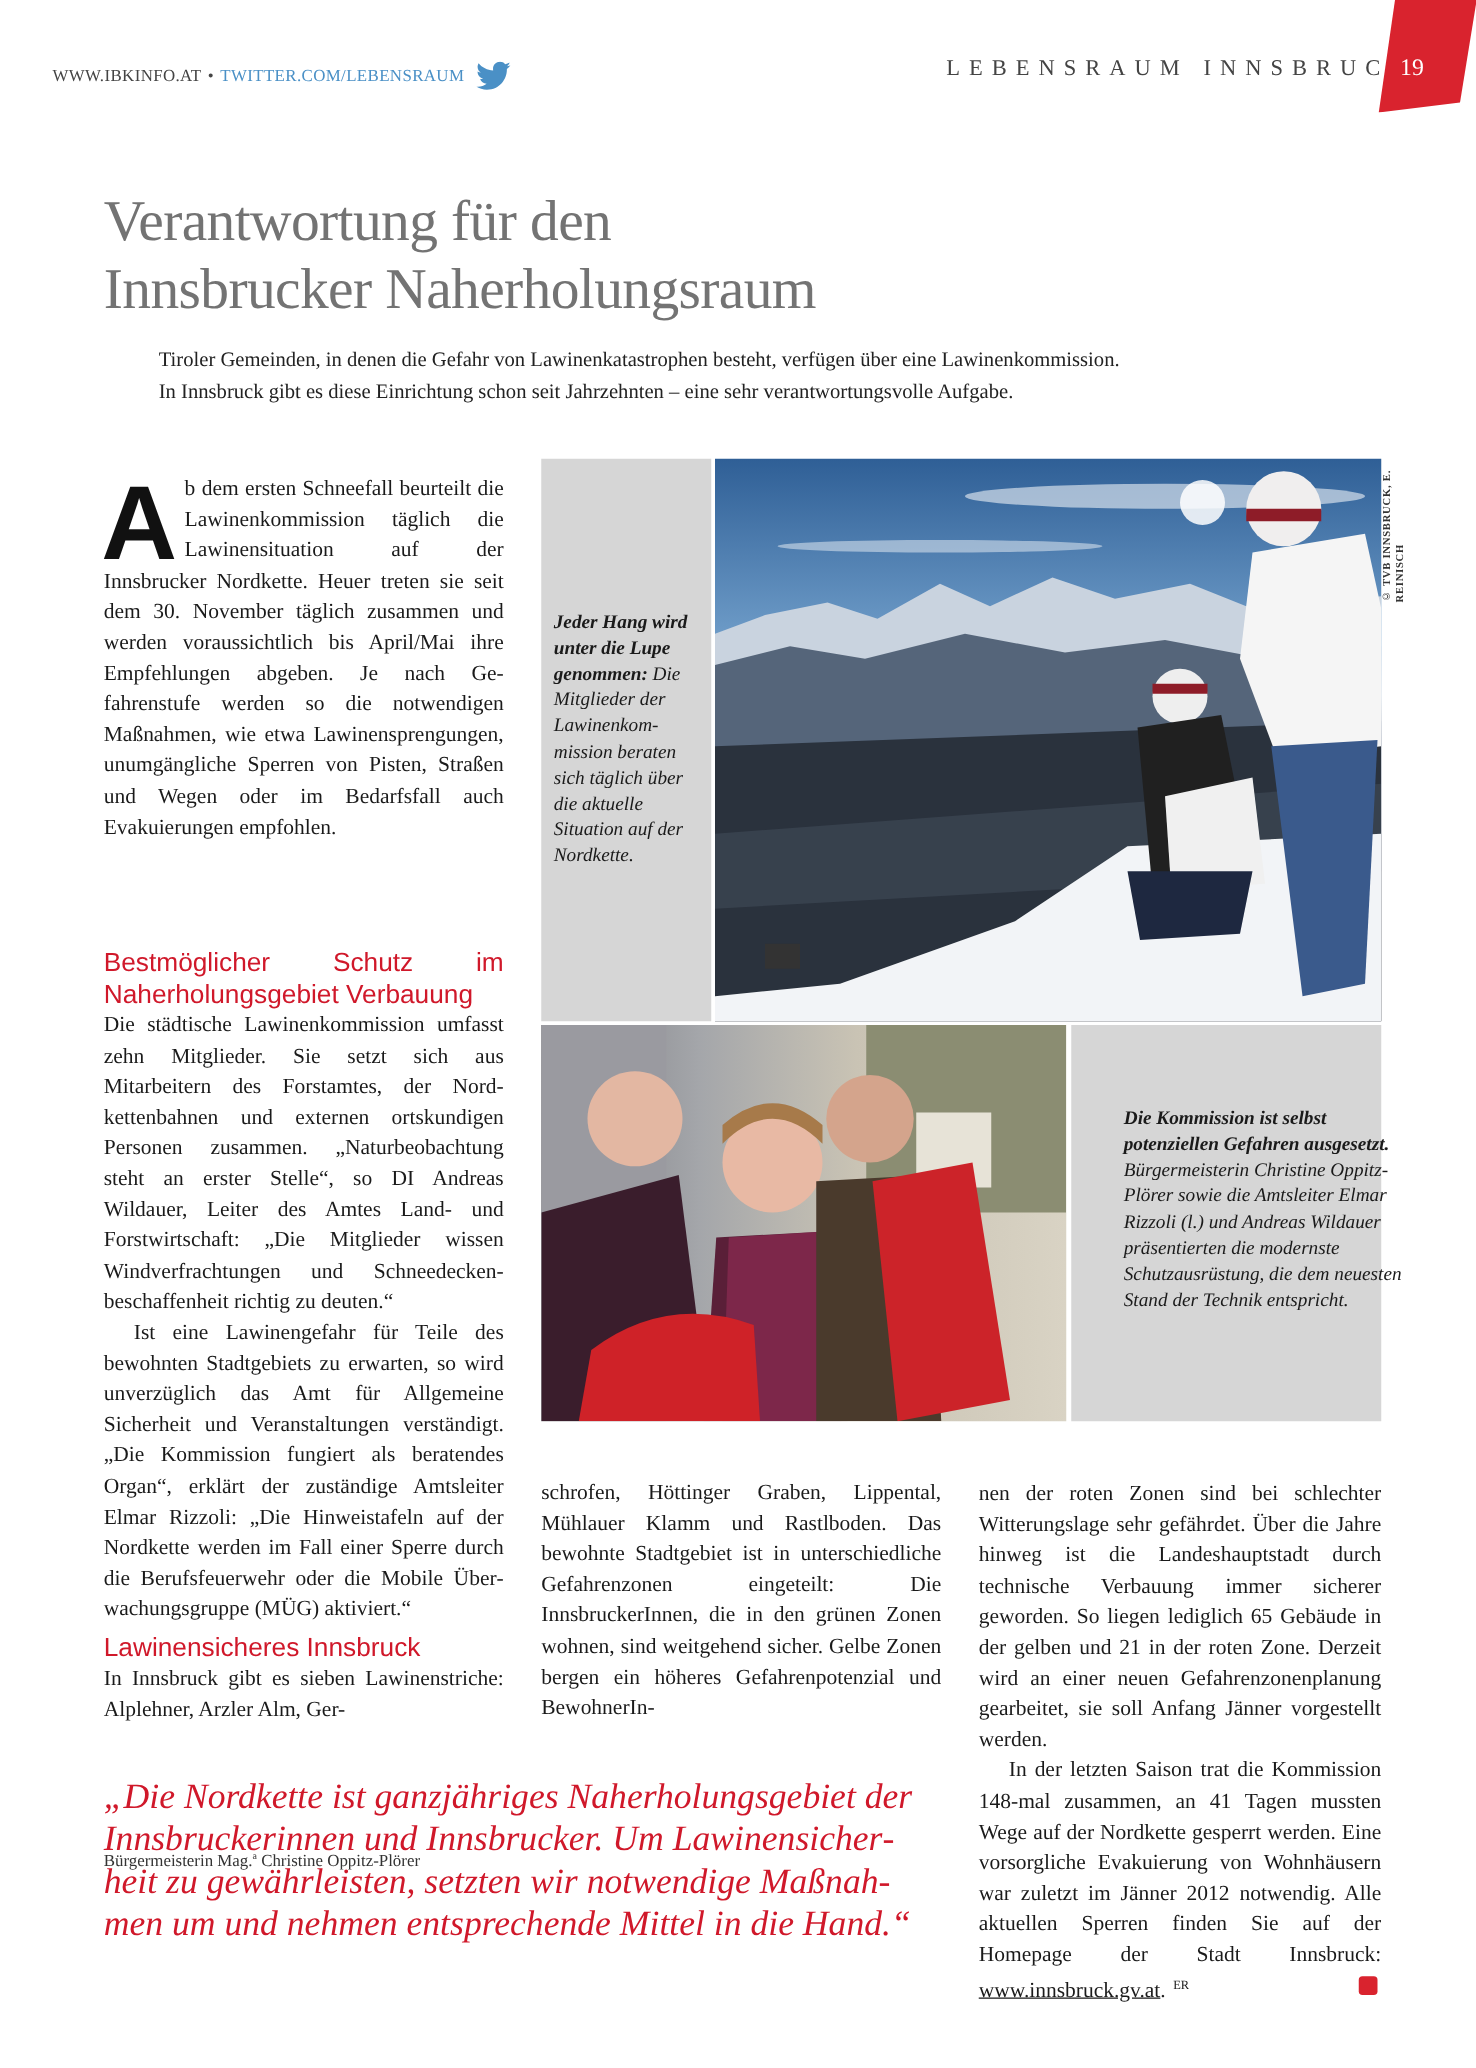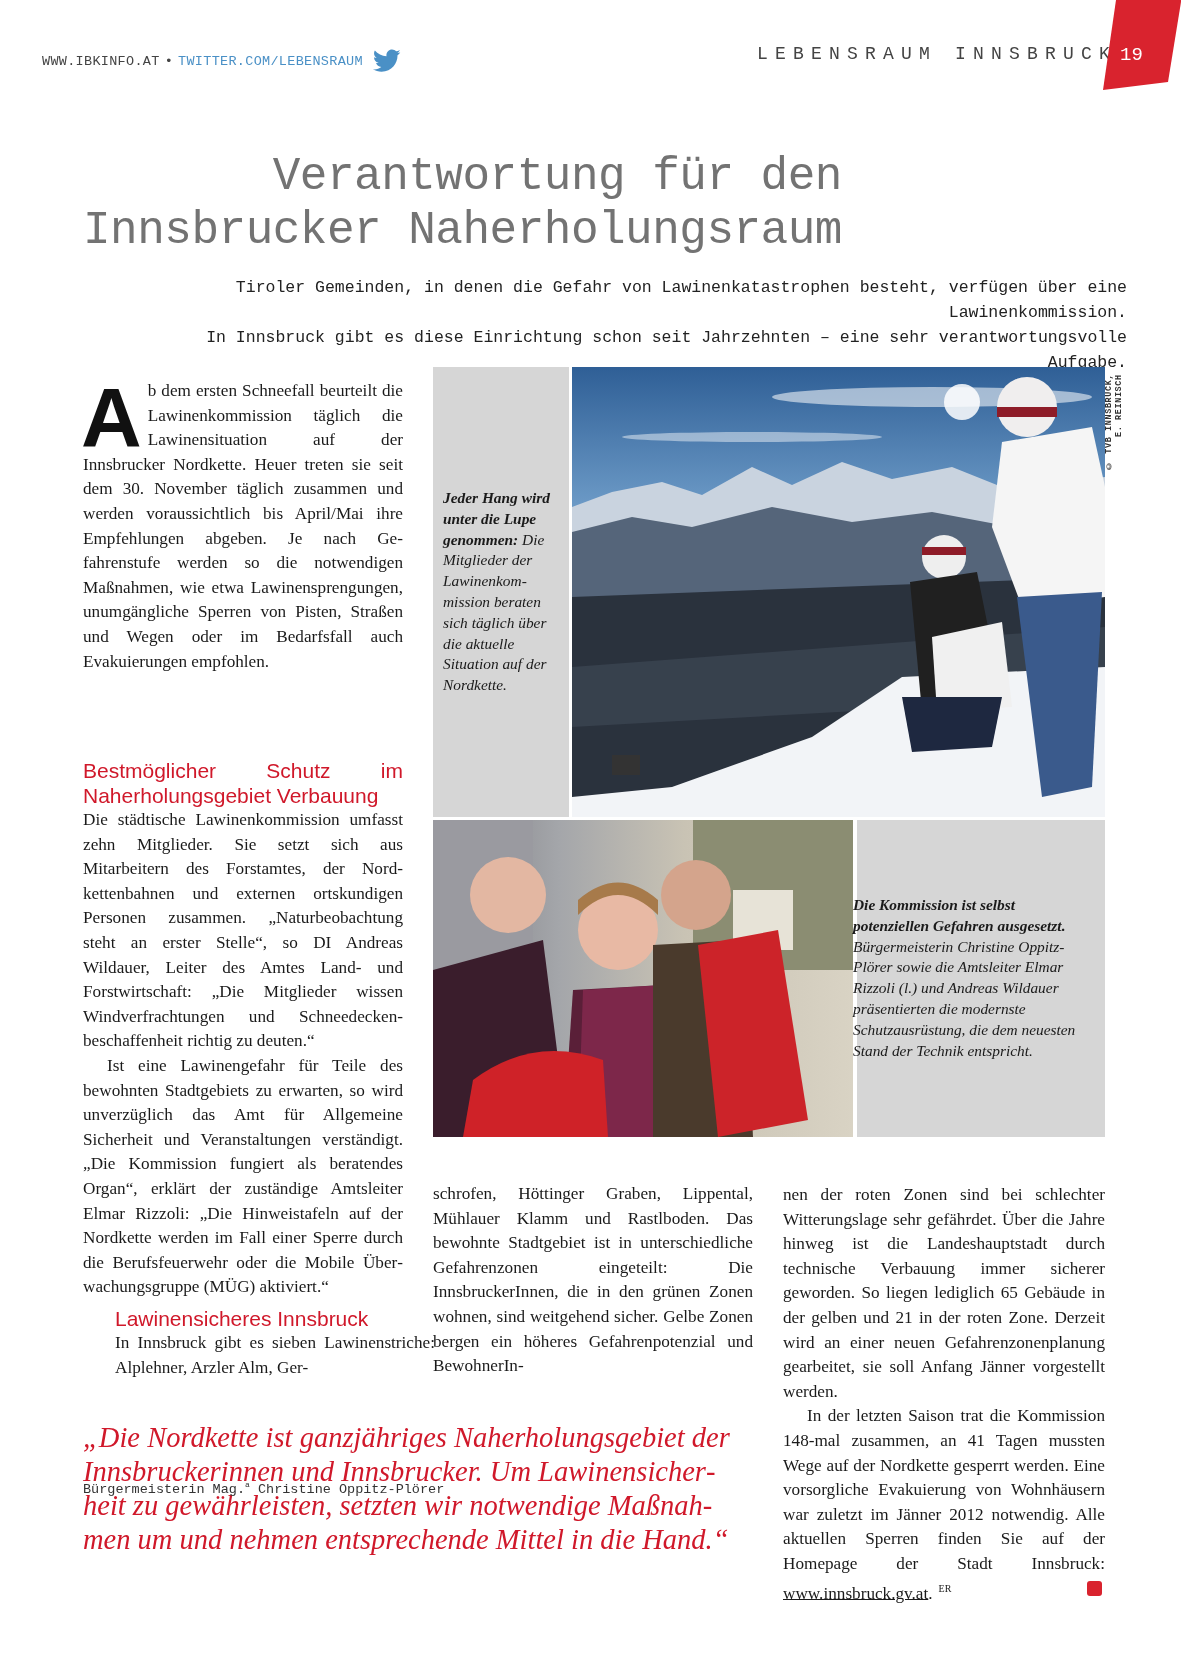--- a/index.html
+++ b/index.html
@@ -1,17 +1,17 @@
 <!DOCTYPE html>
 <html><head>
 <meta charset="utf-8">
 <style>
   html, body { margin:0; padding:0; background:#fff; }
   body { width:1181px; height:1654px; position:relative; overflow:hidden; color:#1a1a1a; }
-  .sans { font-family:Liberation Mono, monospace;text-align:right; }
+  .sans { font-family:Liberation Serif, serif; }
   .serif { font-family:"Liberation Serif","DejaVu Serif",serif; }
 
   
   .hdr-left { position:absolute; left:42px; top:49px; font-size:13.5px; letter-spacing:0.3px; color:#444; display:flex; align-items:center; }
   .hdr-left .tw { color:#4a90c6; }
   .hdr-left .dot { margin:0 5px; color:#444; }
   .tw-icon { margin-left:10px; width:28px; height:24px; }
   .section-title { position:absolute; left:757px; top:44px; font-size:18px; letter-spacing:7.2px; color:#444; }
   .page-tab { position:absolute; left:1098px; top:0; width:83px; height:90px; }
   .page-num { position:absolute; left:1120px; top:44px; font-size:19px; color:#fff; }
@@ -21,33 +21,33 @@
   .lead { position:absolute; left:83px; top:275px; font-size:16.5px; line-height:25px; color:#222; width:1000px;margin-left:44px; }
 
   
   .col { position:absolute; font-size:17.2px; line-height:24.6px; text-align:justify; color:#1a1a1a; hyphens:manual; }
   .col p { margin:0; }
   .col p.indent { text-indent:24px; }
   .col1a { left:83px; top:379px; width:320px; }
   .dropcap { float:left; font-family:"Liberation Sans",sans-serif; font-weight:700; font-size:84px; line-height:66px; margin:6px 6px 0 -2px; color:#111; }
   .col1b { left:83px; top:758px; width:320px; }
   .subhead { font-family:"Liberation Sans",sans-serif; color:#d0182a; font-size:21px; line-height:25px; margin:0; font-weight:400; }
-  .col1c { left:83px; top:1306px; width:320px;margin-left:32px; }
+  .col1c { left:83px; top:1306px; width:320px; }
   .col2 { left:433px; top:1182px; width:320px; }
   .col3 { left:783px; top:1183px; width:322px; }
 
   
   .cap-box1 { position:absolute; left:433px; top:367px; width:136px; height:450px; background:#d6d6d6; }
   .photo1 { position:absolute; left:572px; top:367px; width:533px; height:450px; overflow:hidden; background:linear-gradient(180deg,#2f5f96 0%,#6e9cc8 32%,#b8c8d8 42%,#4a5a6e 52%,#2e3846 70%,#1f2630 85%); }
   .photo2 { position:absolute; left:433px; top:820px; width:420px; height:317px; overflow:hidden; background:linear-gradient(90deg,#7b7b80 0%,#a4a6aa 30%,#c9c3b4 60%,#d9d3c4 100%); }
   .cap-box2 { position:absolute; left:857px; top:820px; width:248px; height:317px; background:#d6d6d6; }
   .caption { position:absolute; font-family:"Liberation Serif",serif; font-style:italic; font-size:15.4px; line-height:20.8px; color:#1a1a1a; }
   .caption b { font-weight:700; }
   .cap1 { left:443px; top:488px; width:124px; }
-  .cap2 { left:853px; top:885px; width:232px;margin-top:10px; }
+  .cap2 { left:899px; top:885px; width:232px; }
   .credit { position:absolute; left:1104px; top:374px; writing-mode:vertical-rl; transform:rotate(180deg); font-size:8.5px; letter-spacing:0.6px; color:#333; height:108px; font-weight:700; }
 
   
   .quote { position:absolute; left:83px; top:1421px; width:660px; font-family:"Liberation Serif",serif; font-style:italic; font-size:28.5px; line-height:34px; color:#d0182a; margin:0; }
   .quote-author { position:absolute; left:83px; top:1480px; font-size:13.5px; color:#333; }
   .quote-author sup { font-size:8px; }
   .link { text-decoration:underline; color:#1a1a1a; }
   .er { font-size:10px; vertical-align:super; margin-left:6px; }
   .end-mark { position:absolute; left:1087px; top:1581px; width:15px; height:15px; background:#d9232e; border-radius:3px; }
 </style>

